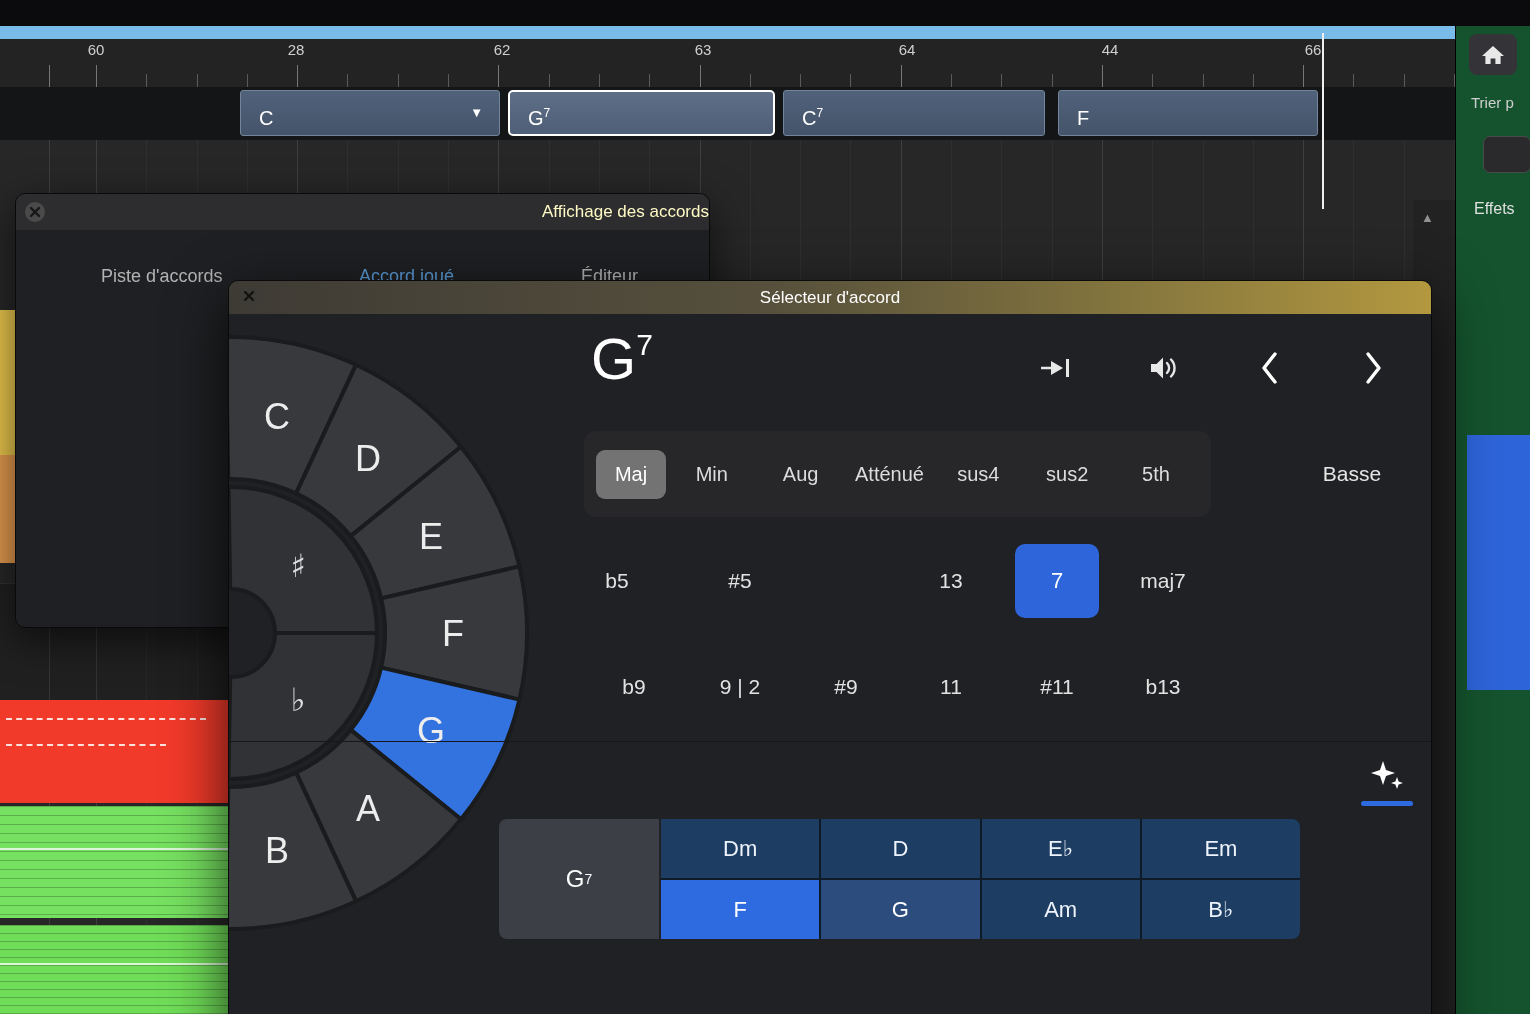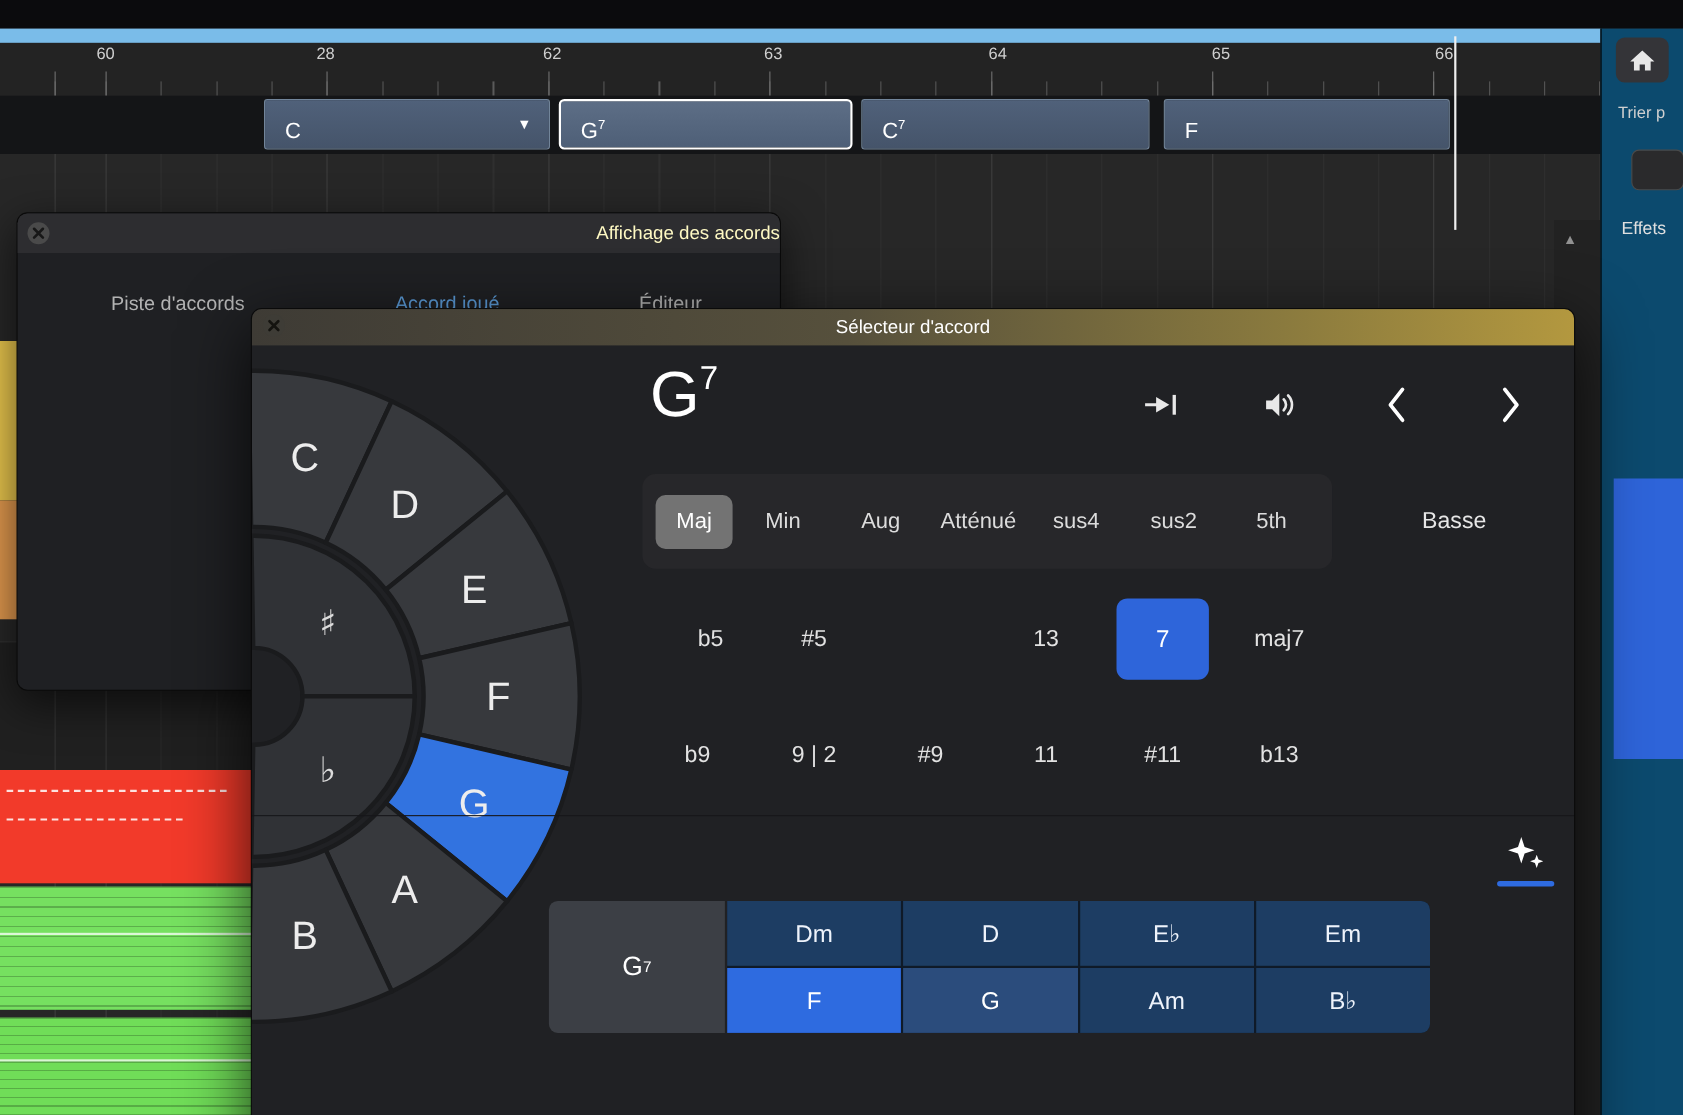--- a/index.html
+++ b/index.html
@@ -44,21 +44,21 @@
   .bottom-green { left:0; top:925px; width:1413px; height:89px; background:#70dd58;
     background-image:repeating-linear-gradient(to bottom, rgba(0,0,0,0.22) 0 1px, transparent 1px 8px); }
   .bg-vsep { position:absolute; top:0; width:2px; height:100%; background:#1a1a1a; }
 
   .playhead { left:1322px; top:33px; width:2px; height:176px; background:#efefef; }
 
   .scroll-col { left:1413px; top:200px; width:42px; height:814px; background:#222222; }
   .scroll-up { position:absolute; left:8px; top:10px; font-size:13px; color:#919191; }
 
   
-  .right-panel { left:1455px; top:26px; width:75px; height:988px; background:#0c4a6e; border-left:1px solid #000; }
+  .right-panel { left:1455px; top:26px; width:75px; height:988px; background:#14532d; border-left:1px solid #000; }
   .home-btn { position:absolute; left:13px; top:8px; width:48px; height:41px; background:#343438; border-radius:8px;
     display:flex; align-items:center; justify-content:center; }
   .rp-sort { position:absolute; left:15px; top:68px; font-size:15px; color:#d0d0d0; white-space:nowrap; }
   .rp-search { position:absolute; left:27px; top:110px; width:48px; height:37px; background:#2a2a2c; border:1px solid #4a4a4a; border-radius:7px; }
   .rp-effects { position:absolute; left:18px; top:174px; font-size:16px; color:#e0e0e0; white-space:nowrap; }
   .rp-bluebar { position:absolute; left:11px; top:409px; width:64px; height:255px; background:#2e64d9; }
 
   
   .cd-win { left:15px; top:193px; width:695px; height:435px; background:#1f2023; border-radius:10px;
     border:1px solid #0a0a0a; box-shadow:0 12px 40px rgba(0,0,0,0.6); z-index:5; }
@@ -81,21 +81,21 @@
   .ic { position:absolute; display:flex; align-items:center; justify-content:center; }
   .ic-skip { left:805px; top:72px; width:44px; height:30px; }
   .ic-speaker { left:915px; top:72px; width:40px; height:30px; }
   .ic-chev-l { left:1028px; top:68px; width:24px; height:38px; }
   .ic-chev-r { left:1133px; top:68px; width:24px; height:38px; }
 
   .qual-bar { position:absolute; left:355px; top:150px; width:627px; height:86px; background:#27272a; border-radius:12px;
     display:flex; align-items:center; justify-content:space-between; padding:0 12px; }
   .qual-btn { font-size:20px; color:#dcdcdc; text-align:center; flex:0 0 auto; width:86px; overflow:hidden; white-space:nowrap; }
   .qual-btn.active { background:#737373; color:#fff; border-radius:9px; width:70px; padding:13px 0; }
-  .bass-label { position:absolute; left:1033px; top:150px; width:120px; height:86px; text-align:center; line-height:86px;
+  .bass-label { position:absolute; left:1063px; top:150px; width:120px; height:86px; text-align:center; line-height:86px;
     font-size:21px; color:#e6e6e6; }
 
   .ext { position:absolute; width:106px; text-align:center; font-size:21px; color:#e2e2e2; }
   .ext7 { position:absolute; left:786px; top:263px; width:84px; height:74px; background:#2e65da; border-radius:10px;
     color:#fff; font-size:22px; text-align:center; line-height:74px; }
 
   .sel-divider { position:absolute; left:0; top:460px; width:100%; height:1px; background:#17171a; }
 
   .sparkle { left:1130px; top:478px; width:56px; height:36px; }
   .sparkle-bar { left:1132px; top:520px; width:52px; height:5px; background:#2e6be0; border-radius:3px; }
@@ -118,21 +118,21 @@
 
 <div class="abs top-black"></div>
 <div class="abs blue-strip"></div>
 
 <div class="abs ruler">
   <span class="ruler-num" style="left:96px">60</span>
   <span class="ruler-num" style="left:296px">28</span>
   <span class="ruler-num" style="left:502px">62</span>
   <span class="ruler-num" style="left:703px">63</span>
   <span class="ruler-num" style="left:907px">64</span>
-  <span class="ruler-num" style="left:1110px">65</span>
+  <span class="ruler-num" style="left:1110px">44</span>
   <span class="ruler-num" style="left:1313px">66</span>
   <div class="ticks-minor"></div>
   <div class="ticks-major"></div>
 </div>
 
 <div class="abs chord-lane">
   <div class="chord-block" style="left:240px; width:260px;">
     <span>C</span><span class="chord-sup"></span>
     <span class="cb-dd">▼</span>
   </div>
@@ -268,21 +268,21 @@
     <span class="qual-btn active">Maj</span>
     <span class="qual-btn">Min</span>
     <span class="qual-btn">Aug</span>
     <span class="qual-btn">Atténué</span>
     <span class="qual-btn">sus4</span>
     <span class="qual-btn">sus2</span>
     <span class="qual-btn">5th</span>
   </div>
   <div class="bass-label">Basse</div>
 
-  <span class="ext" style="left:364px; top:288px;">b5</span>
+  <span class="ext" style="left:335px; top:288px;">b5</span>
   <span class="ext" style="left:458px; top:288px;">#5</span>
   <span class="ext" style="left:669px; top:288px;">13</span>
   <div class="ext7">7</div>
   <span class="ext" style="left:881px; top:288px;">maj7</span>
 
   <span class="ext" style="left:352px; top:394px;">b9</span>
   <span class="ext" style="left:458px; top:394px;">9 | 2</span>
   <span class="ext" style="left:564px; top:394px;">#9</span>
   <span class="ext" style="left:669px; top:394px;">11</span>
   <span class="ext" style="left:775px; top:394px;">#11</span>

